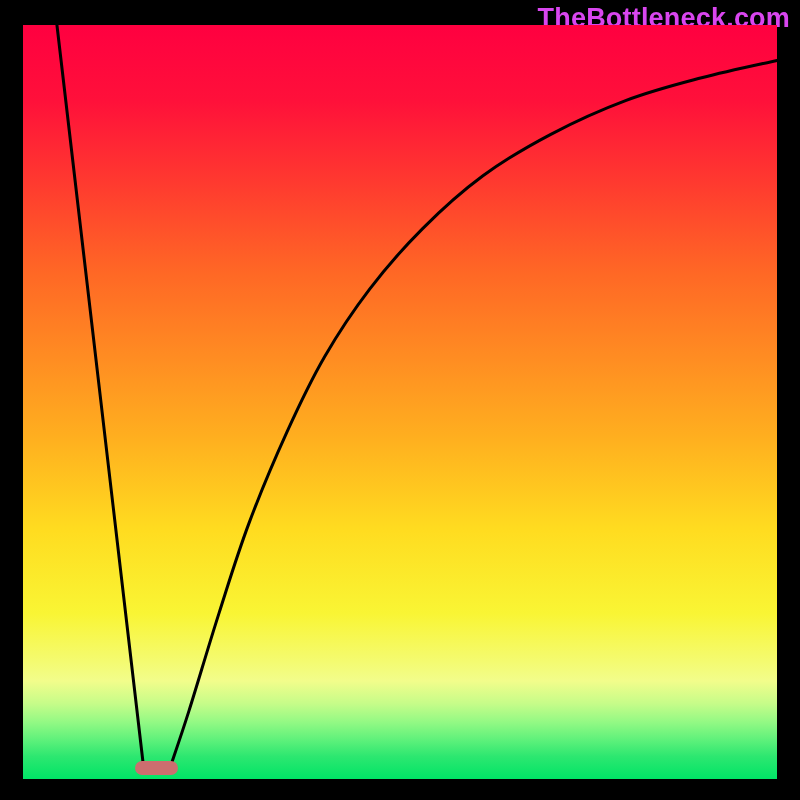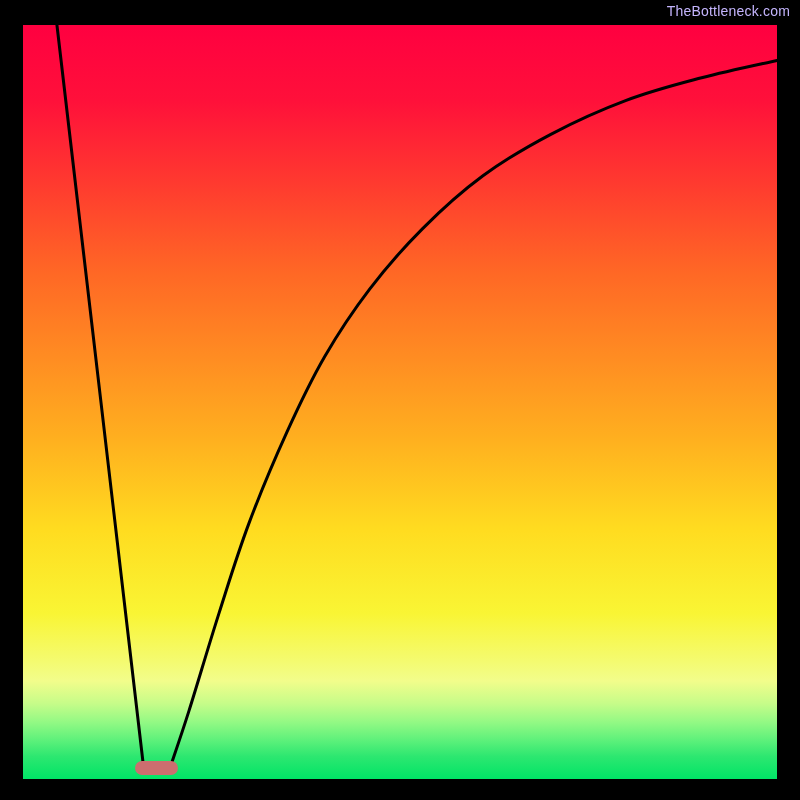--- a/index.html
+++ b/index.html
@@ -32,23 +32,23 @@
       #5af07a 95%,
       #2de770 97%,
       #00e466 100%
     );
   }
   .watermark {
     position: absolute;
     top: 3px;
     right: 10px;
     font-family: Arial, Helvetica, sans-serif;
-    font-size: 14px;
-    font-weight: 400;
-    color: #c4b5fd;
+    font-size: 27px;
+    font-weight: 700;
+    color: #d946ef;
     letter-spacing: 0.2px;
   }
   svg.curve {
     position: absolute;
     left: 0;
     top: 0;
     width: 754px;
     height: 754px;
     overflow: visible;
   }

